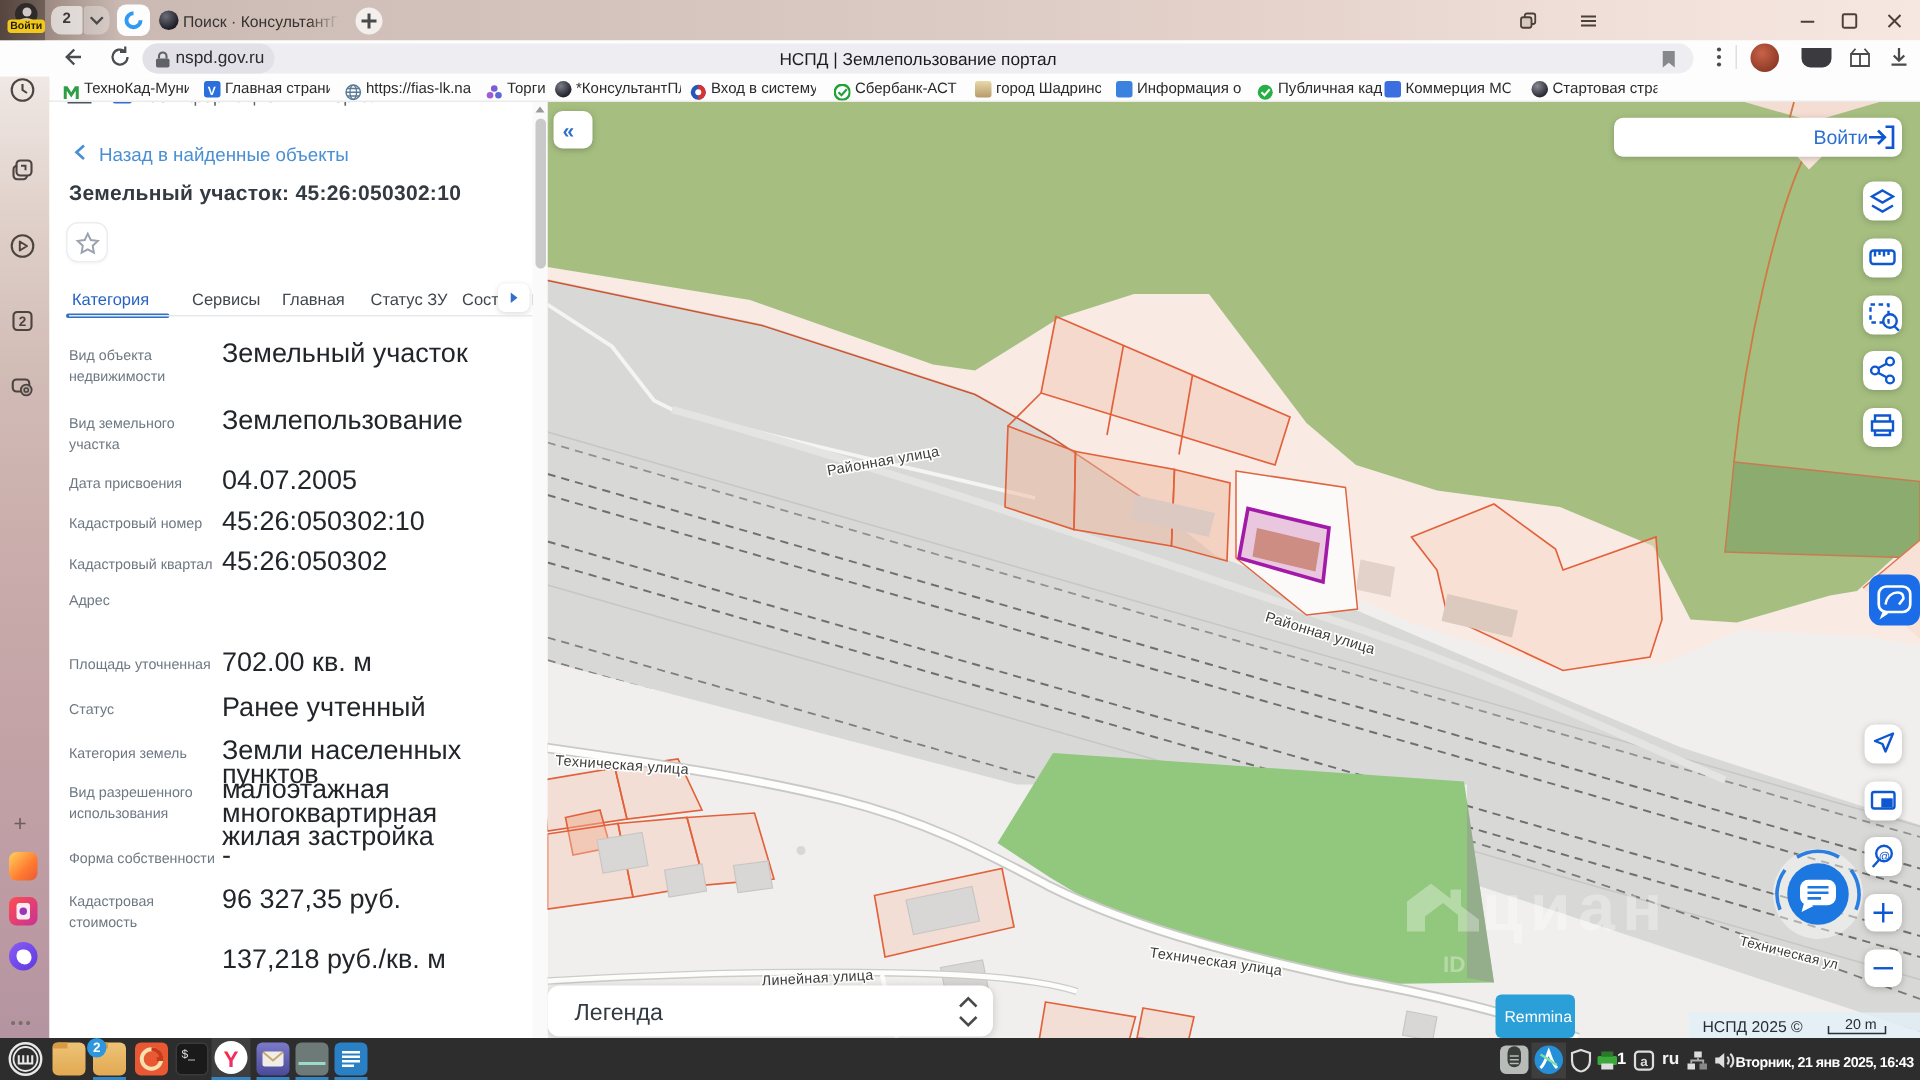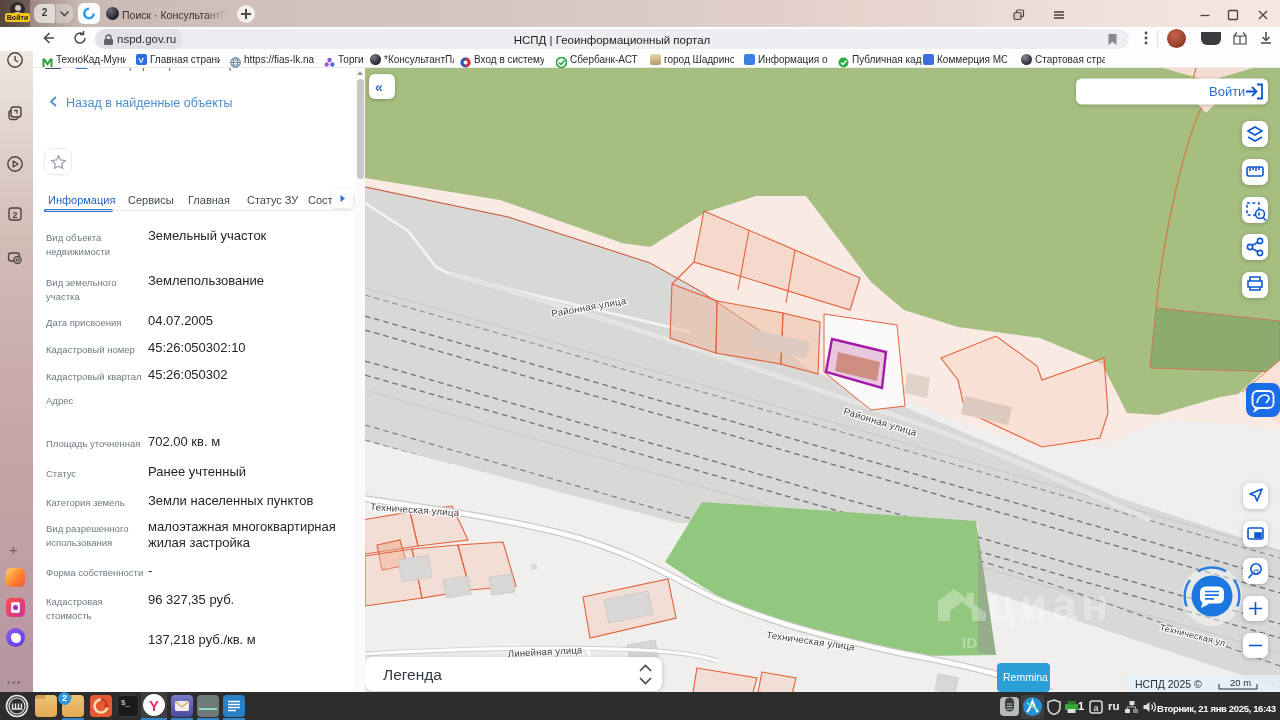--- a/index.html
+++ b/index.html
@@ -43,21 +43,21 @@
 #backlink{left:33px;top:28px;font-size:12.5px;color:#4a8fd3}
 #backchev{left:16px;top:28px}
 #ptitle{left:13px;top:52px;white-space:nowrap;font-size:14px;letter-spacing:-.3px;font-weight:bold;color:#333a41;letter-spacing:.2px}
 #starbtn{left:11px;top:80px;width:28px;height:27px;border:1px solid #ebedef;border-radius:8px;box-shadow:0 1px 2px rgba(0,0,0,.04)}
 #starbtn svg{position:absolute;left:5px;top:5px}
 .ptab{position:absolute;top:126px;font-size:11px;color:#40484f}
 #tabarrow{left:299px;top:121px;width:21px;height:19px;background:#fff;border-radius:5px;box-shadow:0 1px 4px rgba(0,0,0,.15)}
 #tabunder{left:11px;top:141px;width:69px;height:3px;background:#2f71c8;border-radius:2px}
 #pdivider{left:13px;top:142px;width:341px;height:1px;background:#e7e9eb}
 .lbl{position:absolute;left:13px;width:101px;font-size:9.5px;color:#6e7882;line-height:13.5px}
-.val{position:absolute;left:115px;width:205px;font-size:13px;color:#22262a;line-height:15.5px}
+.val{position:absolute;left:115px;width:205px;font-size:18px;color:#22262a;line-height:15.5px}
 
 #taskbar{left:0;top:692px;width:1280px;height:28px;background:#2d2d2d}
 .tbi{position:absolute;top:695px;width:22px;height:22px;border-radius:4px}
 .tline{position:absolute;top:718px;height:2px;background:#3584c4}
 #clock{left:1157px;top:702.5px;white-space:nowrap;font-size:9.5px;font-weight:bold;color:#fff;letter-spacing:-.35px}
 </style></head>
 <body>
 <div id="root">
 
 <div class="abs" id="tabstrip"></div>
@@ -102,21 +102,21 @@
  <svg class="abs tbico" style="left:72px" viewBox="0 0 16 16">
         <path d="M13 8 a5 5 0 1 1 -1.8 -3.8 M11.5 1 v3.5 h-3.5" stroke="#494c50" stroke-width="1.5" fill="none"></path>
       </svg>
  <div class="abs" id="smartbox">
    <div class="abs" id="dompill"></div>
    <svg class="abs" style="left:8px;top:4.5px" width="11" height="12" viewBox="0 0 11 12">
           <rect x="1" y="5" width="9" height="6" rx="1.2" fill="#5f6368"></rect>
           <path d="M3 5 V3.5 a2.5 2.5 0 0 1 5 0 V5" stroke="#5f6368" stroke-width="1.4" fill="none"></path>
         </svg>
    <div class="abs" id="domtext">nspd.gov.ru</div>
-   <div class="abs" id="pagetitle">НСПД | Геоинформационный портал</div>
+   <div class="abs" id="pagetitle">НСПД | Землепользование портал</div>
    <svg class="abs" style="left:1012px;top:4px" width="11" height="13" viewBox="0 0 11 13">
           <path d="M1.5 1 h8 v11 l-4 -3.2 L1.5 12 z" fill="#87888c"></path>
         </svg>
  </div>
  <svg class="abs tbico" style="left:1138px" viewBox="0 0 16 16">
         <circle cx="8" cy="3" r="1.4" fill="#4a4a4a"></circle>
         <circle cx="8" cy="8" r="1.4" fill="#4a4a4a"></circle>
         <circle cx="8" cy="13" r="1.4" fill="#4a4a4a"></circle>
       </svg>
  <div class="abs" style="left:1157px;top:3px;width:1px;height:16px;background:#e0e0e0"></div>
@@ -230,26 +230,27 @@
 <div class="abs" id="panel">
  <div class="abs" style="left:0;top:0;width:322px;height:3px;overflow:hidden">
    <div style="position:absolute;left:12px;top:-9px;width:16px;height:10px;border-bottom:2.5px solid #4b5563"></div>
    <div style="position:absolute;left:42px;top:-10px;width:13px;height:11px;border-radius:2px;background:#2f6fd6"></div>
    <div style="position:absolute;left:60px;top:-11px;font-size:12px;color:#5a646e;white-space:nowrap">Геоинформационный портал</div>
  </div>
  <svg class="abs" id="backchev" width="9" height="11" viewBox="0 0 9 11">
         <path d="M7 1 L2 5.5 L7 10" stroke="#4a8fd3" stroke-width="1.8" fill="none"></path>
       </svg>
  <div class="abs" id="backlink">Назад в найденные объекты</div>
+ <div class="abs" id="ptitle">Земельный участок: 45:26:050302:10</div>
  <div class="abs" id="starbtn">
         <svg width="17" height="17" viewBox="0 0 17 17">
           <path d="M8.5 1.8 L10.5 6 L15.2 6.6 L11.8 9.8 L12.6 14.4 L8.5 12.2 L4.4 14.4 L5.2 9.8 L1.8 6.6 L6.5 6 Z" fill="none" stroke="#9aa3ad" stroke-width="1.3"></path>
         </svg>
       </div>
- <div class="ptab" style="left:15px;color:#2663c4">Информация</div>
+ <div class="ptab" style="left:15px;color:#2663c4">Категория</div>
  <div class="ptab" style="left:95px">Сервисы</div>
  <div class="ptab" style="left:155px">Главная</div>
  <div class="ptab" style="left:214px">Статус ЗУ</div>
  <div class="ptab" style="left:275px">Соста</div>
  <div class="ptab" style="left:321px">Г</div>
  <div class="abs" id="tabarrow"><svg width="21" height="19">
           <path d="M8.5 6 L13 9.5 L8.5 13 Z" fill="#2f71c8"></path>
         </svg></div>
  <div class="abs" id="tabunder"></div>
  <div class="abs" id="pdivider"></div>

